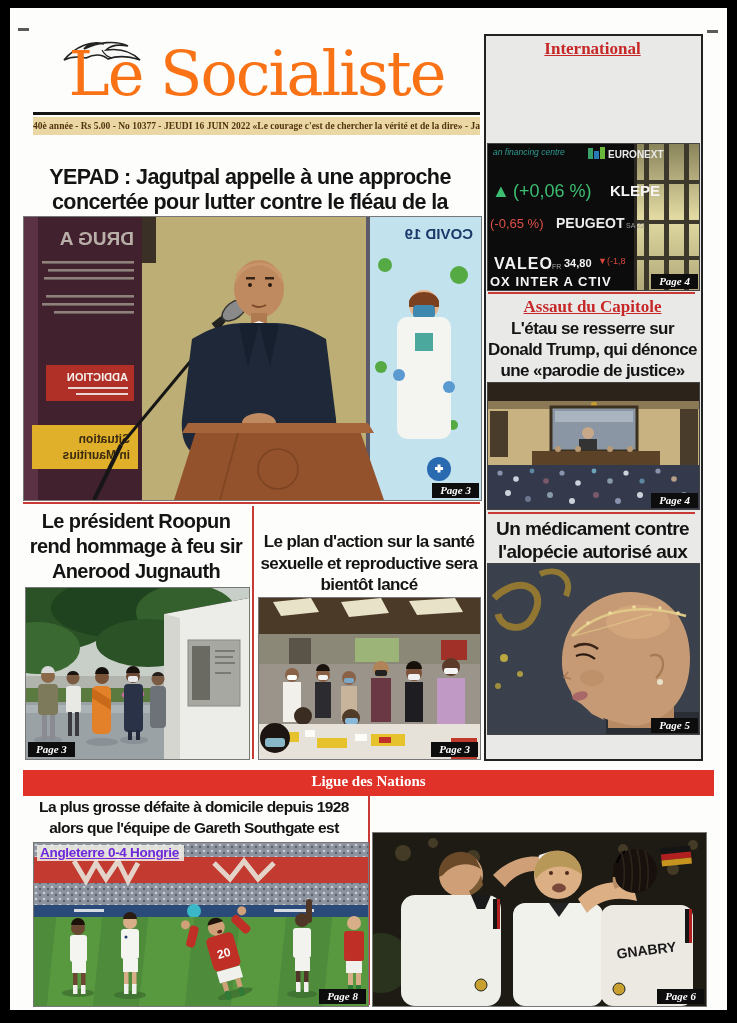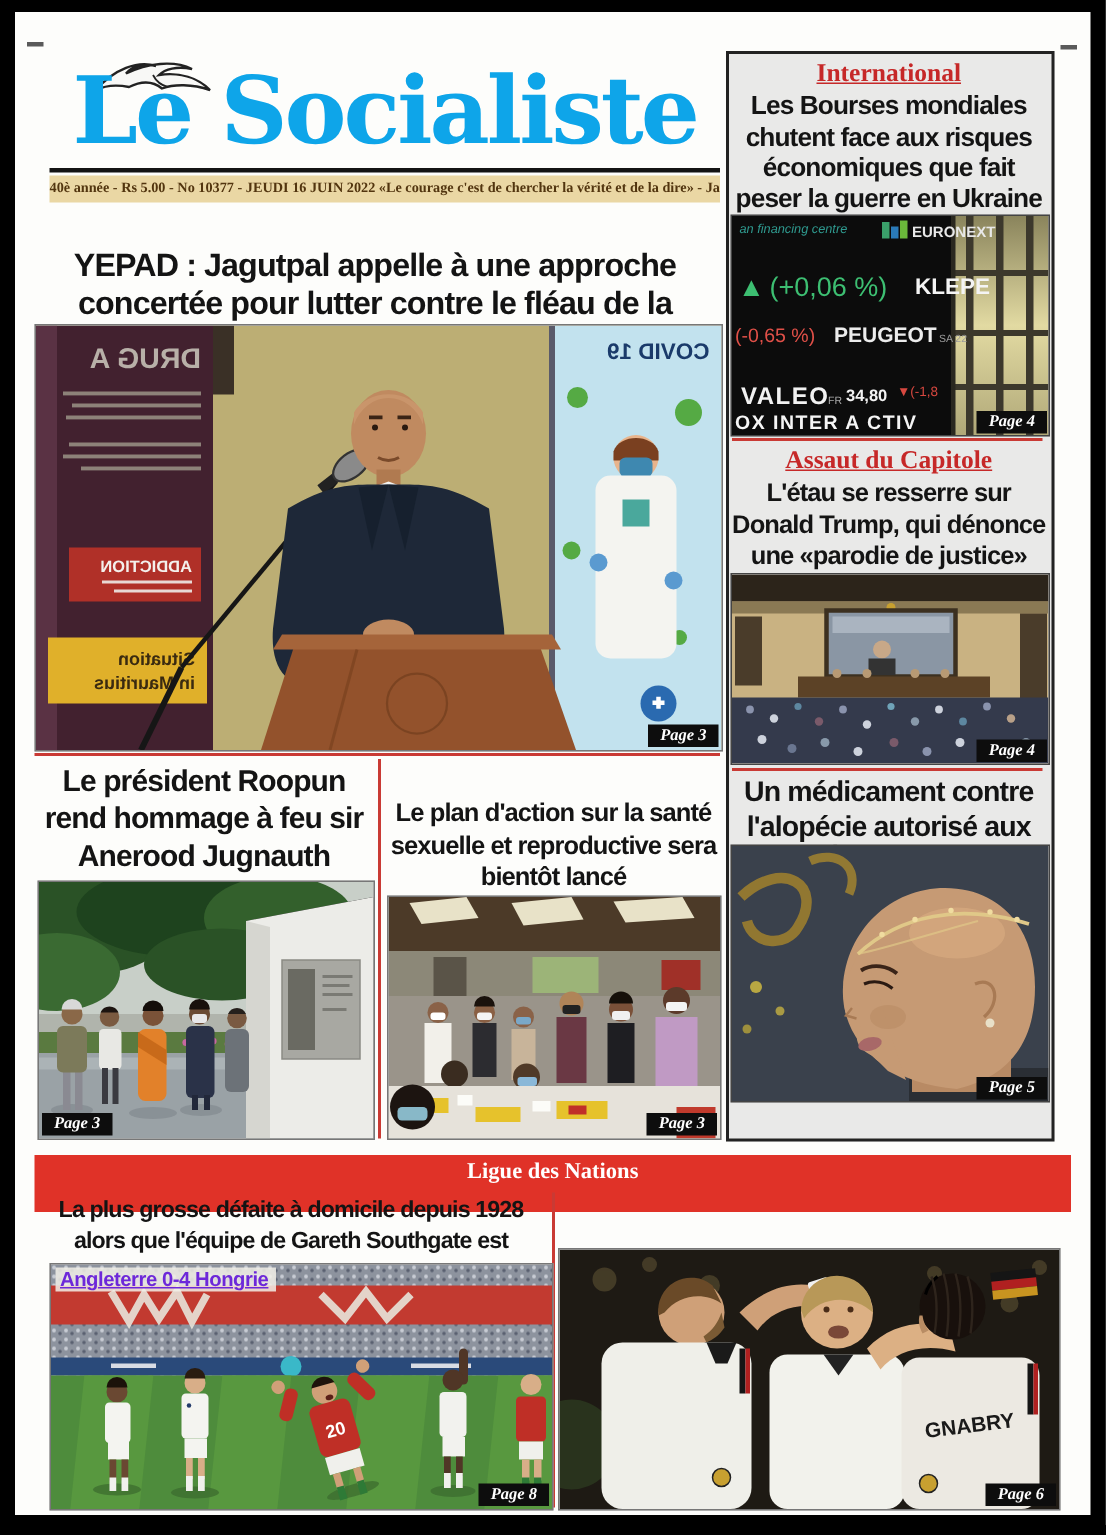--- a/index.html
+++ b/index.html
@@ -1,21 +1,21 @@
 <!DOCTYPE html>
 <html><head>
 <meta charset="utf-8">
 <style>
   html,body{margin:0;padding:0;background:#000;}
   .canvas{position:relative;width:737px;height:1023px;background:#000;overflow:hidden;
           font-family:"Liberation Sans",sans-serif;}
   .page{position:absolute;left:10px;top:8px;width:717px;height:1002px;background:#fdfdfb;}
   .abs{position:absolute;}
   .dash{position:absolute;width:11px;height:3px;background:#5a5a5a;}
-  .mast-title{font-family:"DejaVu Serif",serif;font-weight:bold;color:#0ea5e9;
+  .mast-title{font-family:"DejaVu Serif",serif;font-weight:normal;color:#f97316;
               font-size:62px;letter-spacing:-2px;text-align:center;white-space:nowrap;line-height:72px;}
   .mast-rule{background:#141414;}
   .dateline{background:#ead7a4;color:#52350f;font-family:"Liberation Serif",serif;font-weight:bold;
             font-size:9.5px;text-align:center;line-height:18px;white-space:nowrap;overflow:hidden;}
   .tagline{border:1px solid #666;color:#2a2a2a;font-family:"Liberation Serif",serif;
            font-size:15px;text-align:center;line-height:21px;background:#fff;}
   .hl{font-weight:bold;color:#141414;text-align:center;letter-spacing:-0.6px;}
   .kicker{font-family:"Liberation Serif",serif;font-weight:bold;color:#c62828;
           text-align:center;text-decoration:underline;}
   .photo{border:1px solid #777;overflow:hidden;background:#ccc;}
@@ -254,21 +254,20 @@
       </g>
       <rect x="192" y="140" width="26" height="21" fill="#c03a2c"></rect>
       <circle cx="16" cy="140" r="15" fill="#1c1410"></circle>
       <rect x="6" y="140" width="20" height="9" rx="3" fill="#88b8c8"></rect>
     </svg>
     <div class="badge" style="right:2px;bottom:2px">Page 3</div>
   </div>
 
   <div class="abs sidebar-box" style="left:484px;top:34px;width:215px;height:723px"></div>
   <div class="abs kicker" style="left:488px;top:39px;width:209px;font-size:17px">International</div>
-  <div class="abs hl" style="left:487px;top:60px;width:211px;font-size:17.5px;line-height:20.5px">Les Bourses mondiales chutent face aux risques économiques que fait peser la guerre en Ukraine</div>
   <div class="abs photo" style="left:487px;top:143px;width:211px;height:146px;border-color:#444">
     <svg width="211" height="146" viewBox="0 0 211 146">
       <defs>
         <linearGradient id="winG" x1="0" y1="0" x2="0" y2="1">
           <stop offset="0" stop-color="#8a845c"></stop>
             <stop offset="0.5" stop-color="#e2daa2"></stop>
             <stop offset="1" stop-color="#b0a878"></stop>
         </linearGradient>
       </defs>
       <rect width="211" height="146" fill="#0c0c0c"></rect>
@@ -386,21 +385,21 @@
         <path d="M80,108 L76,113 L83,115" fill="none" stroke="#a87a54" stroke-width="1.6"></path>
         <ellipse cx="92" cy="132" rx="8" ry="4.4" fill="#a86868" transform="rotate(-14 92 132)"></ellipse>
         <ellipse cx="104" cy="114" rx="12" ry="8" fill="#b08058" opacity="0.35"></ellipse>
         <path d="M162,92 C176,86 180,104 168,114" fill="none" stroke="#a87a54" stroke-width="2.2"></path>
         <circle cx="172" cy="118" r="3" fill="#e8e0c8"></circle>
       </g>
     </svg>
     <div class="badge" style="right:1px;bottom:1px">Page 5</div>
   </div>
 
-  <div class="abs banner" style="left:23px;top:770px;width:691px;height:38px">Ligue des Nations</div>
+  <div class="abs banner" style="left:23px;top:770px;width:691px;height:26px">Ligue des Nations</div>
   <div class="abs redrule" style="left:368px;top:795px;width:2px;height:210px"></div>
 
   <div class="abs hl" style="left:23px;top:796px;width:342px;font-size:15.5px;line-height:21px">La plus grosse défaite à domicile depuis 1928 alors que l'équipe de Gareth Southgate est humiliée</div>
   <div class="abs photo" style="left:33px;top:842px;width:334px;height:163px">
     <svg width="334" height="163" viewBox="0 0 334 163">
       <defs>
         <pattern id="crP" width="8" height="6" patternUnits="userSpaceOnUse">
           <rect width="8" height="6" fill="#8d939e"></rect>
           <circle cx="2" cy="2" r="1.3" fill="#c8ccd4"></circle>
             <circle cx="6" cy="4" r="1.2" fill="#5a6070"></circle>

